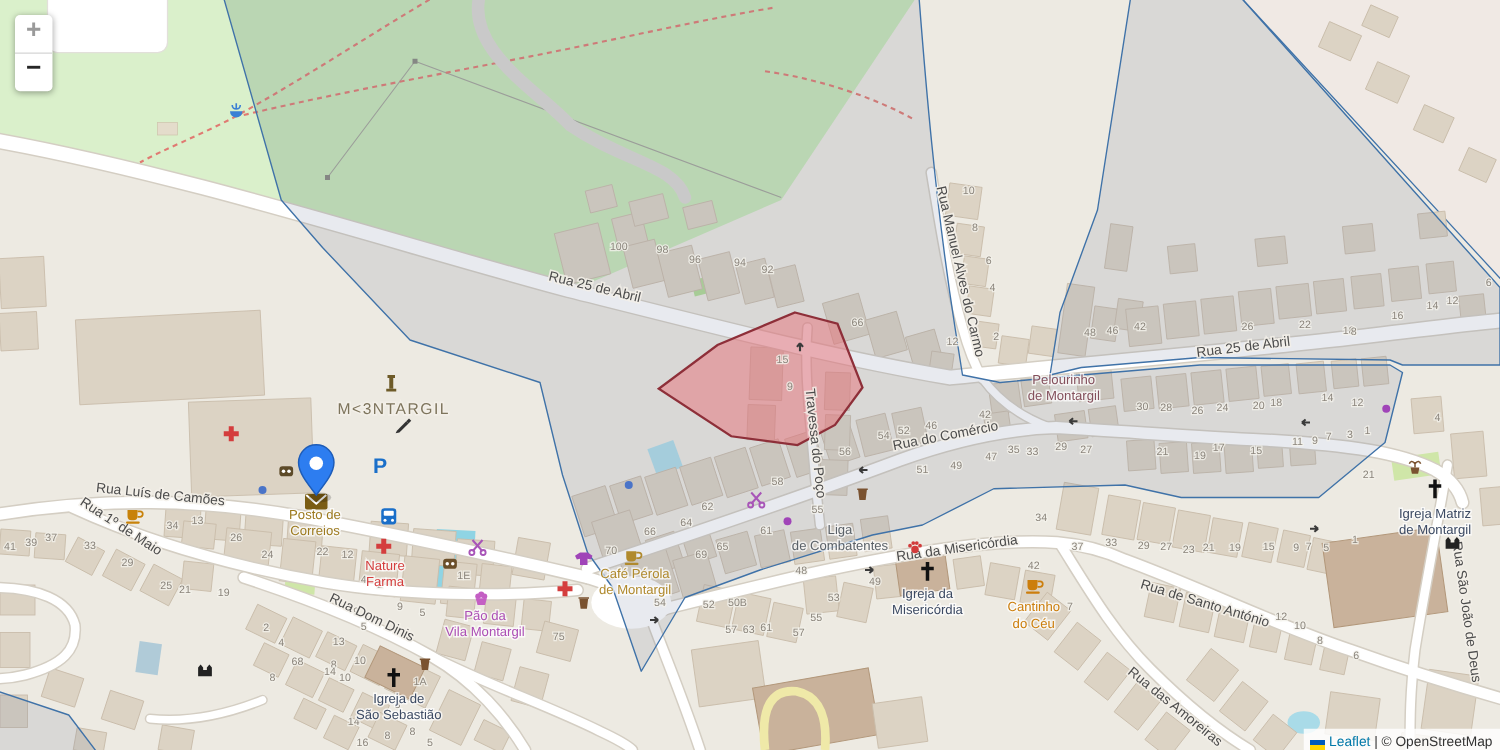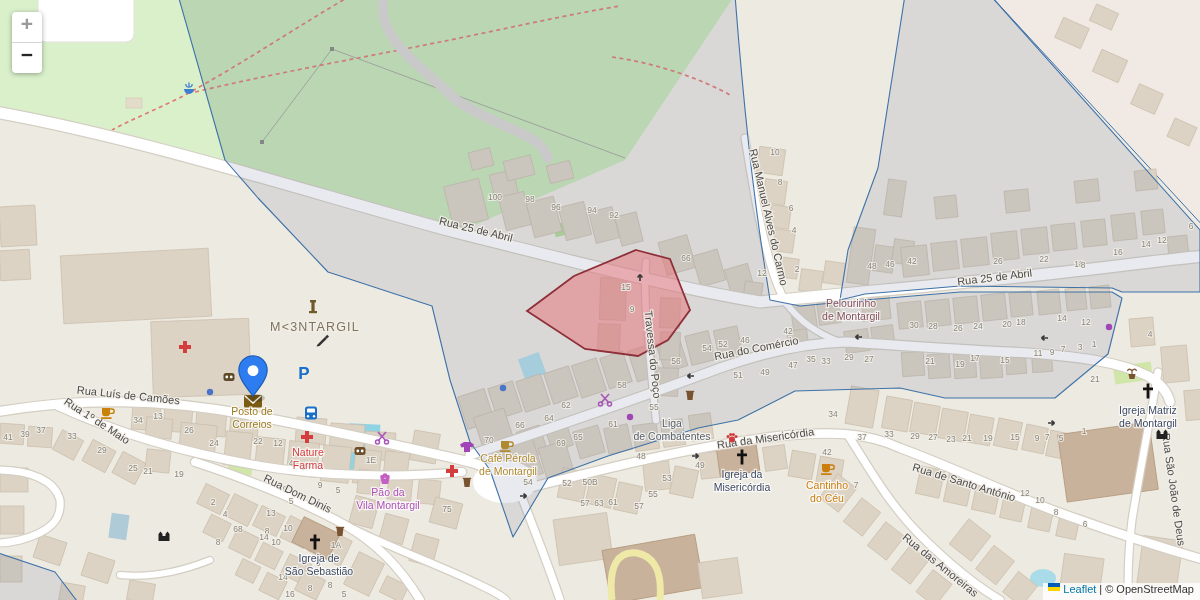--- a/index.html
+++ b/index.html
@@ -17,21 +17,21 @@
   .place-label{font:12.5px "Liberation Sans",sans-serif;letter-spacing:1.2px;text-anchor:middle;
                paint-order:stroke;stroke:rgba(243,240,233,.85);stroke-width:2.6px;}
   .zoom-ctl{position:absolute;left:12px;top:12px;width:30px;background:#fff;border-radius:4px;
             box-shadow:0 1px 5px rgba(0,0,0,.35);overflow:hidden;z-index:20;}
   .zoom-ctl a{display:block;width:30px;height:30px;line-height:30px;text-align:center;
               font:bold 21px "Liberation Sans",sans-serif;cursor:pointer;text-decoration:none;}
   .zoom-ctl a.zin{color:#9a9a9a;border-bottom:1px solid #d5d5d5;}
   .zoom-ctl a.zout{color:#262626;}
   .attr{position:absolute;right:0;bottom:0;height:17px;line-height:17px;background:rgba(255,255,255,.82);
         padding:0 6px 0 5px;font:11px "Liberation Sans",sans-serif;color:#333;z-index:20;
-        display:flex;align-items:flex-start;gap:3px;}
+        display:flex;align-items:flex-end;gap:3px;}
   .attr a{color:#0078a8;text-decoration:none;cursor:pointer;}
   .attr .flag{display:inline-block;line-height:0;}
 </style>
 </head>
 <body>
 
 <div id="viewport">
   <svg id="map" width="1200" height="600" viewBox="0 0 1200 600">
 
     <rect x="-5" y="-5" width="1210" height="610" fill="#edeae2"></rect>

